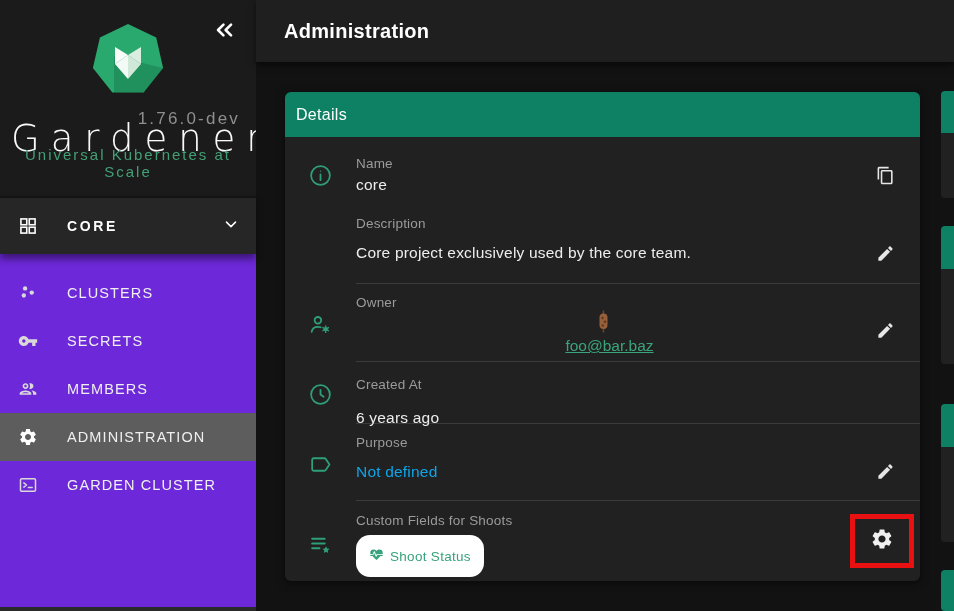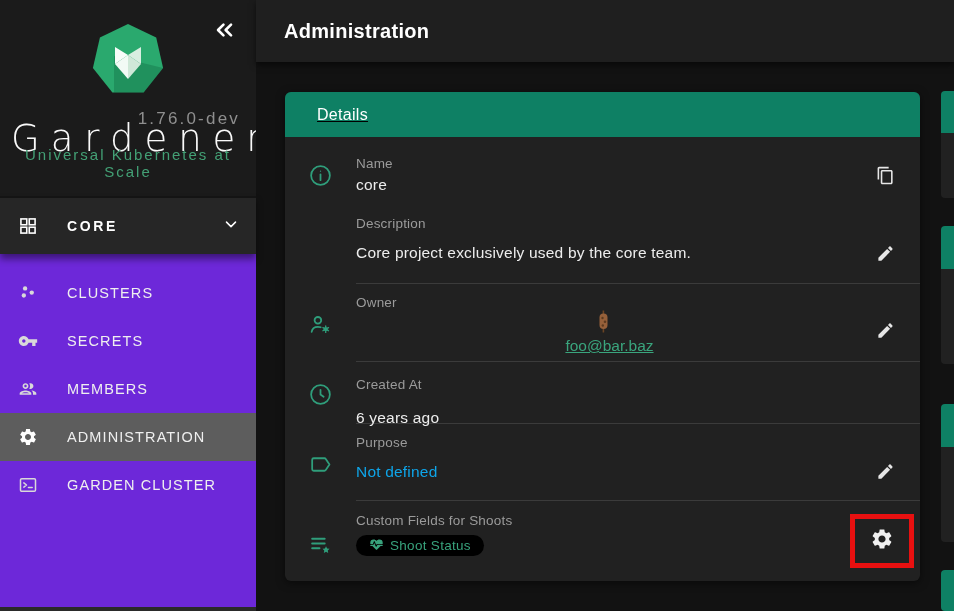--- a/index.html
+++ b/index.html
@@ -33,21 +33,21 @@
 
   
   .main { flex:1; display:flex; flex-direction:column; position:relative; }
   .topbar { height:62px; background:#1f1f1f; display:flex; align-items:center; padding-left:28px;
             box-shadow:0 3px 6px rgba(0,0,0,.55); position:relative; z-index:3; }
   .topbar-title { color:#ffffff; font-size:20px; font-weight:700; letter-spacing:.3px; }
   .content { flex:1; background:#121212; position:relative; }
 
   .details-card { position:absolute; left:29px; top:30px; width:635px; background:#212121;
                   border-radius:6px; overflow:hidden; box-shadow:0 2px 8px rgba(0,0,0,.5); }
-  .card-header { height:45px; background:#0e8064; display:flex; align-items:center; padding-left:32px;text-decoration:underline; }
+  .card-header { height:45px; background:#0e8064; display:flex; align-items:center; padding-left:11px; }
   .card-header-title { color:#ffffff; font-size:16px; letter-spacing:.3px; }
 
   .row { display:flex; position:relative; }
   .row-icon { width:71px; flex-shrink:0; display:flex; justify-content:center; align-items:flex-start; }
   .row-main { flex:1; min-width:0; }
   .row-action { width:70px; flex-shrink:0; display:flex; justify-content:center; align-items:flex-start; }
   .icon-btn { width:36px; height:36px; display:flex; align-items:center; justify-content:center;
               cursor:pointer; border-radius:50%; }
   .field-label { font-size:13.5px; color:#9b9b9b; letter-spacing:.2px; }
   .field-value { font-size:15.5px; color:#ededed; letter-spacing:.2px; }
@@ -82,22 +82,22 @@
   .row-purpose .row-main { padding-top:11px; }
   .row-purpose .field-value { margin-top:13px; }
   .row-purpose .row-action { padding-top:31px; }
 
   .row-custom { height:80px; }
   .row-custom .row-icon { padding-top:31px; }
   .row-custom .row-main { padding-top:12px; }
   .row-custom .row-action { width:70px; padding-top:13px; justify-content:flex-start; }
 
   .chips { display:flex; margin-top:7px; }
-  .chip { display:inline-flex; align-items:center; height:21px; padding:0 13px; border-radius:14px;
-          background:#000000; color:#38a27c; font-size:13.5px; letter-spacing:.3px; margin-right:13px; }
+  .chip { display:inline-flex; align-items:center; height:42px; padding:0 13px; border-radius:14px;
+          background:#ffffff; color:#38a27c; font-size:13.5px; letter-spacing:.3px; margin-right:13px; }
   .chip svg { margin-right:6px; }
 
   .highlight-box { width:64px; height:54px; border:5px solid #e81010; display:flex;
                    align-items:center; justify-content:center; }
 
   
   .sliver { position:absolute; right:0; width:13px; border-radius:4px 0 0 4px; overflow:hidden; }
   .sliver .sl-head { background:#0e8064; }
   .sliver .sl-body { background:#212121; }
 </style>

